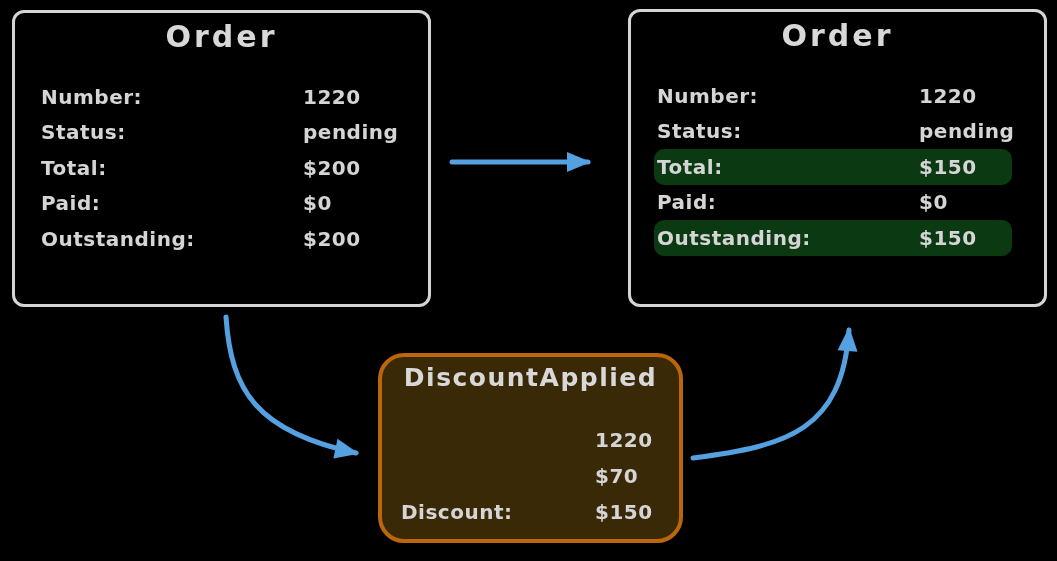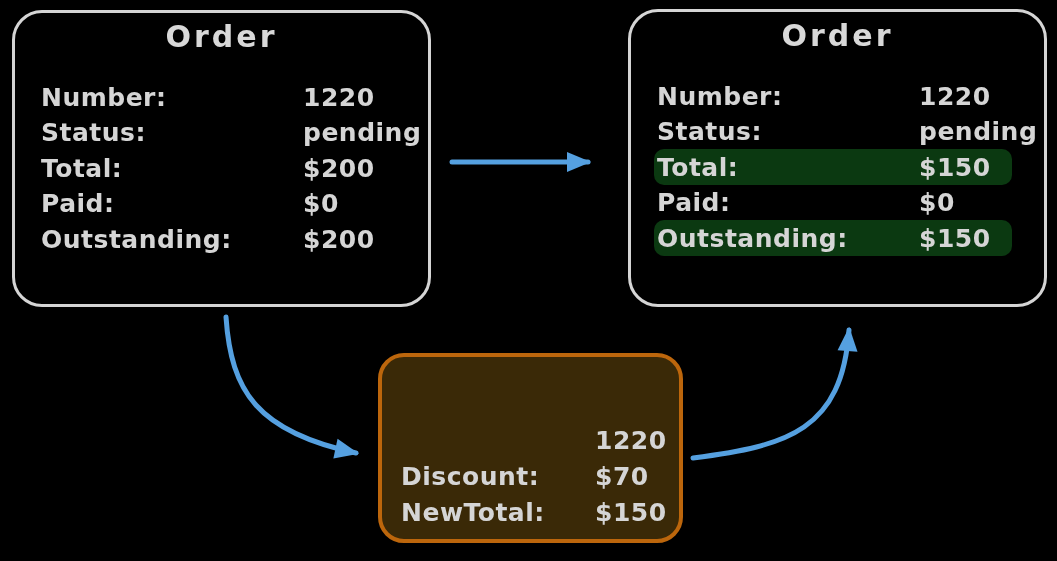--- a/index.html
+++ b/index.html
@@ -8,21 +8,21 @@
     width:1057px; height:561px;
     background:#000;
     font-family:"DejaVu Sans", sans-serif;
     overflow:hidden;
   }
   .arrows { position:absolute; left:0; top:0; width:1057px; height:561px; pointer-events:none; }
 
   .box { position:absolute; box-sizing:border-box; }
   .order-box {
     border:3px solid #d5d5d5;
-    border-radius:30px;
+    border-radius:12px;
     background:transparent;
   }
   .event-box {
     border:4px solid #bc660c;
     border-radius:26px;
     background:#3a2907;
   }
 
   .box-title {
     position:absolute; left:0; right:0; top:6px;
@@ -31,21 +31,21 @@
     font-weight:bold;
     font-size:30px; line-height:36px;
     letter-spacing:3px;
   }
   .event-box .box-title { font-size:25px; line-height:30px; letter-spacing:1.5px; }
 
   .rows { position:absolute; }
   .order-box .rows { left:23px; top:66px; width:360px; }
   .event-box .rows { left:16px; top:65px; width:270px; }
 
-  .row { position:relative; height:35.5px; color:#d5d5d5; font-size:25px; font-weight:bold; letter-spacing:0.5px;text-align:right; }
+  .row { position:relative; height:35.5px; color:#d5d5d5; font-size:20px; font-weight:bold; letter-spacing:0.5px;text-align:right; }
   .event-box .row { height:36px; }
   .row .label { position:absolute; left:3px; top:50%; transform:translateY(-50%); white-space:nowrap; }
   .row .value { position:absolute; left:265px; top:50%; transform:translateY(-50%); white-space:nowrap; }
   .event-box .row .value { left:197px; }
 
   .row.highlight { background:#0b3911; border-radius:10px; width:358px; }
 </style>
 </head>
 <body>
 
@@ -108,28 +108,28 @@
         <span class="value">$0</span>
       </div>
       <div class="row highlight">
         <span class="label">Outstanding:</span>
         <span class="value">$150</span>
       </div>
     </div>
   </div>
 
   <div class="box event-box" style="left:378px; top:353px; width:305px; height:190px;">
+    <div class="box-title">DiscountApplied</div>
     <div class="rows">
       <div class="row">
         <span class="value">1220</span>
       </div>
       <div class="row">
-        <span class="label">Discount:</span>
         <span class="value">$70</span>
       </div>
       <div class="row">
-        <span class="label">NewTotal:</span>
+        <span class="label">Discount:</span>
         <span class="value">$150</span>
       </div>
     </div>
   </div>
 
 </div>
 
 </body></html>

